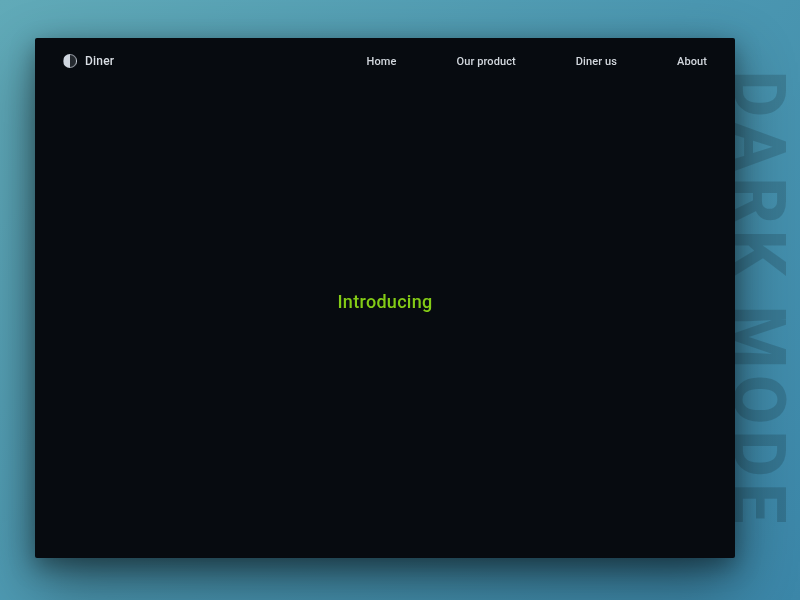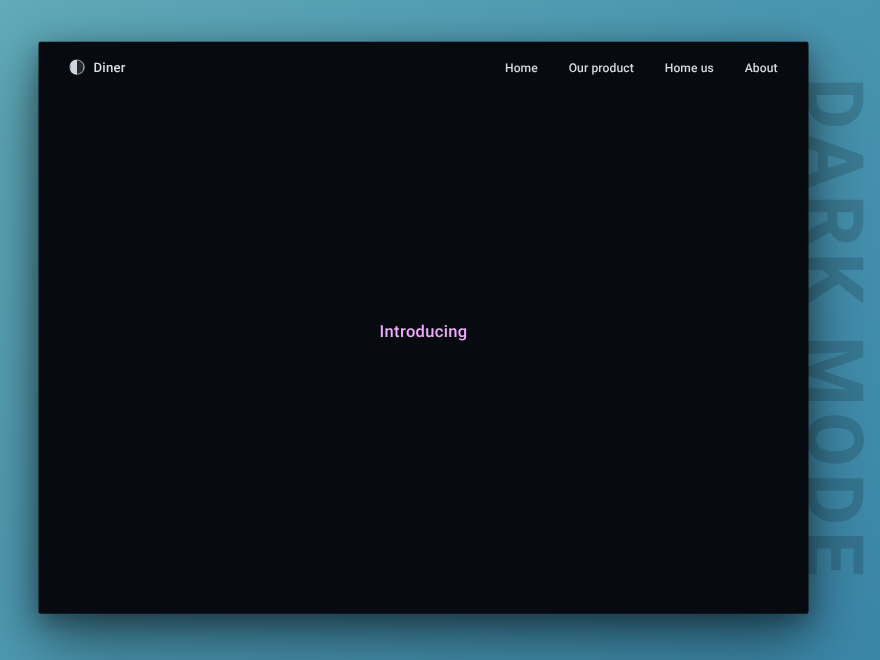--- a/index.html
+++ b/index.html
@@ -73,51 +73,52 @@
     .nav-links {
       display: flex;
       gap: 28px;
     }
     .nav-link {
       color: #d3d8de;
       font-size: 11px;
       font-weight: 500;
       cursor: pointer;
       letter-spacing: 0.1px;
+      margin-left: 32px;
     }
     .hero {
       flex: 1;
       display: flex;
       align-items: center;
       justify-content: center;
     }
     .hero-text {
-      color: #f0abfc;
-      font-size: 15px;
+      color: #84cc16;
+      font-size: 18px;
       font-weight: 500;
       letter-spacing: 0.3px;
       transform: translateY(-20px);
     }
   </style>
 </head>
 <body>
 
 <div class="bg">
   <div class="side-text">DARK MODE</div>
 
   <div class="window">
     <div class="navbar">
       <div class="brand">
         <span class="brand-icon"></span>
         <span class="brand-name">Diner</span>
       </div>
       <div class="nav-links">
         <span class="nav-link">Home</span>
         <span class="nav-link">Our product</span>
-        <span class="nav-link">Home us</span>
+        <span class="nav-link">Diner us</span>
         <span class="nav-link">About</span>
       </div>
     </div>
     <div class="hero">
       <div class="hero-text">Introducing</div>
     </div>
   </div>
 </div>
 
 </body></html>

